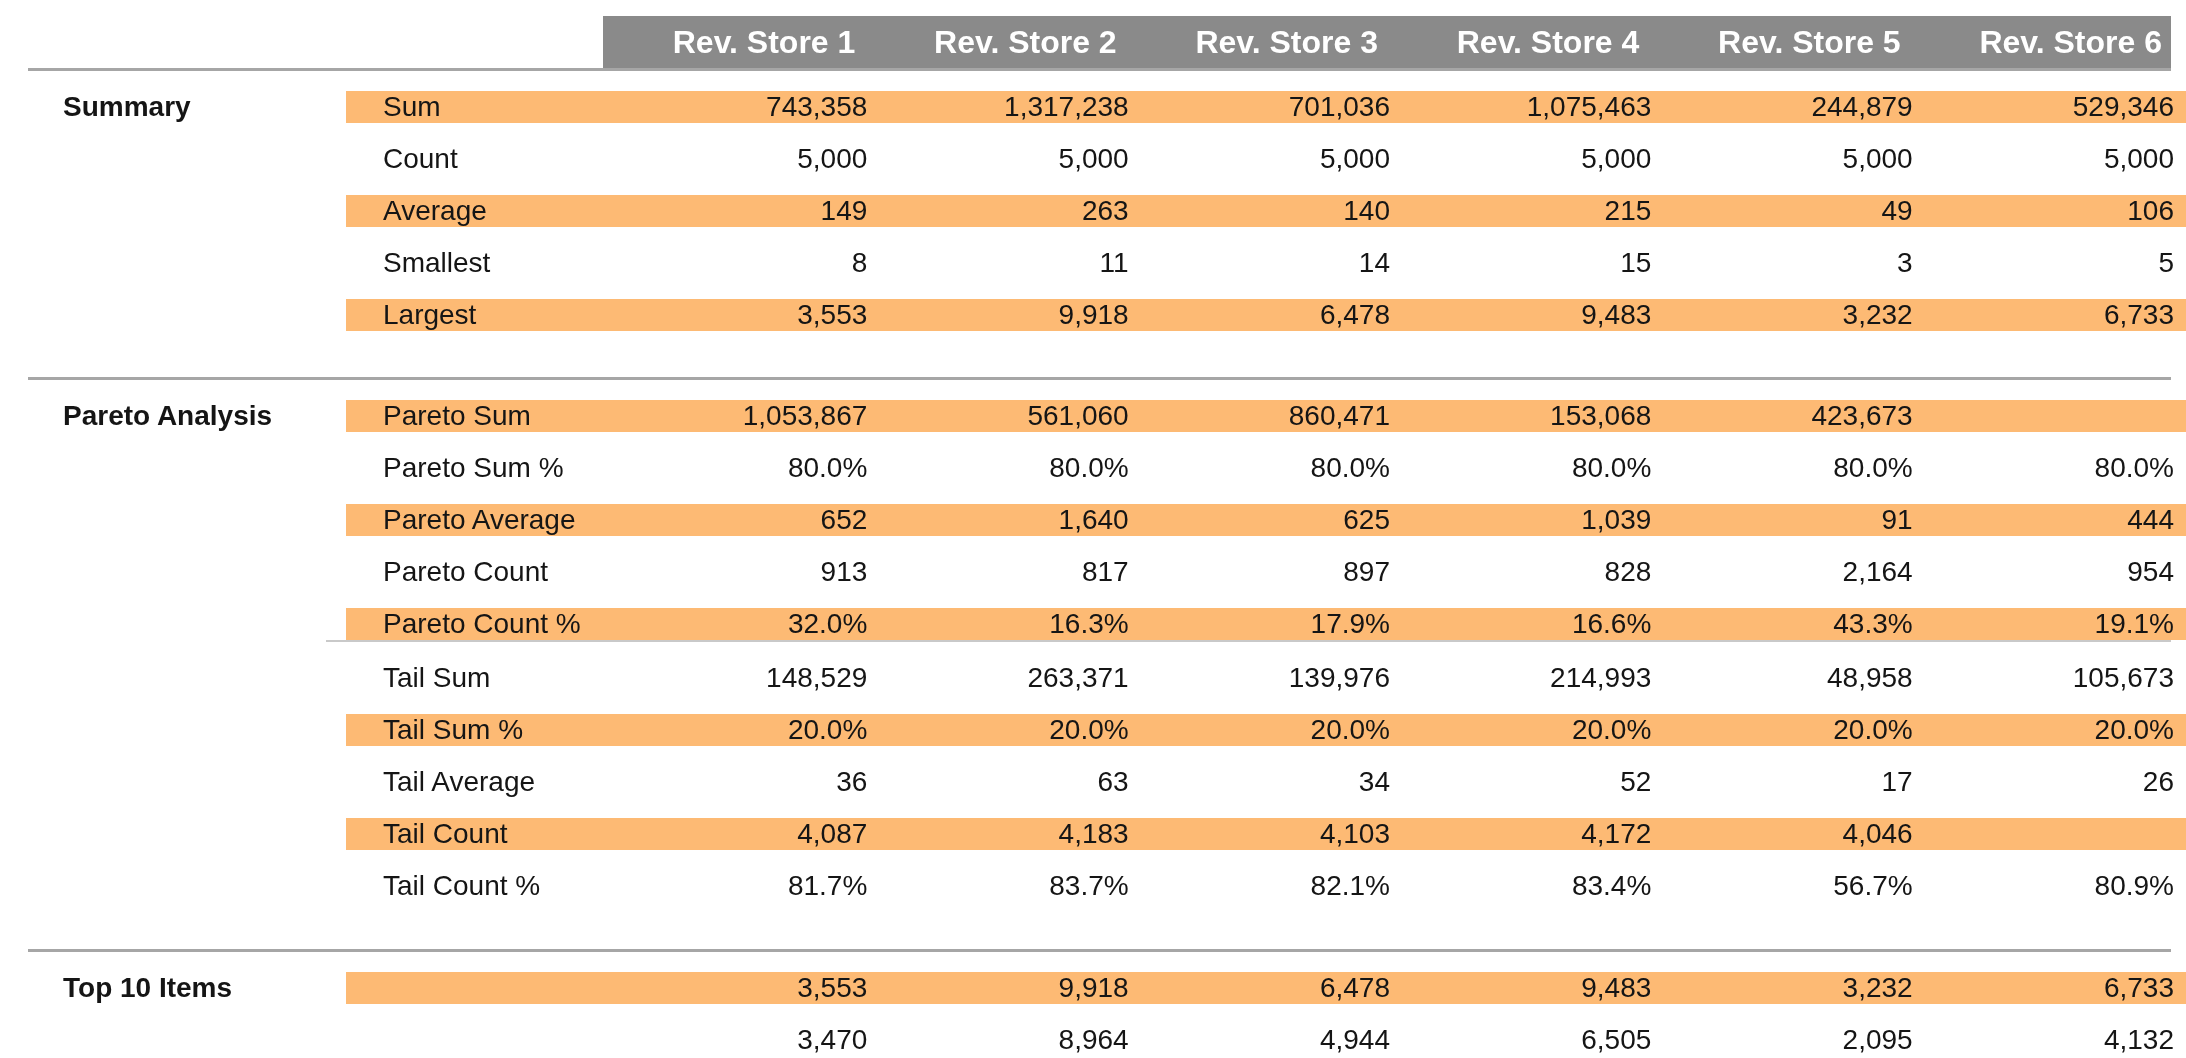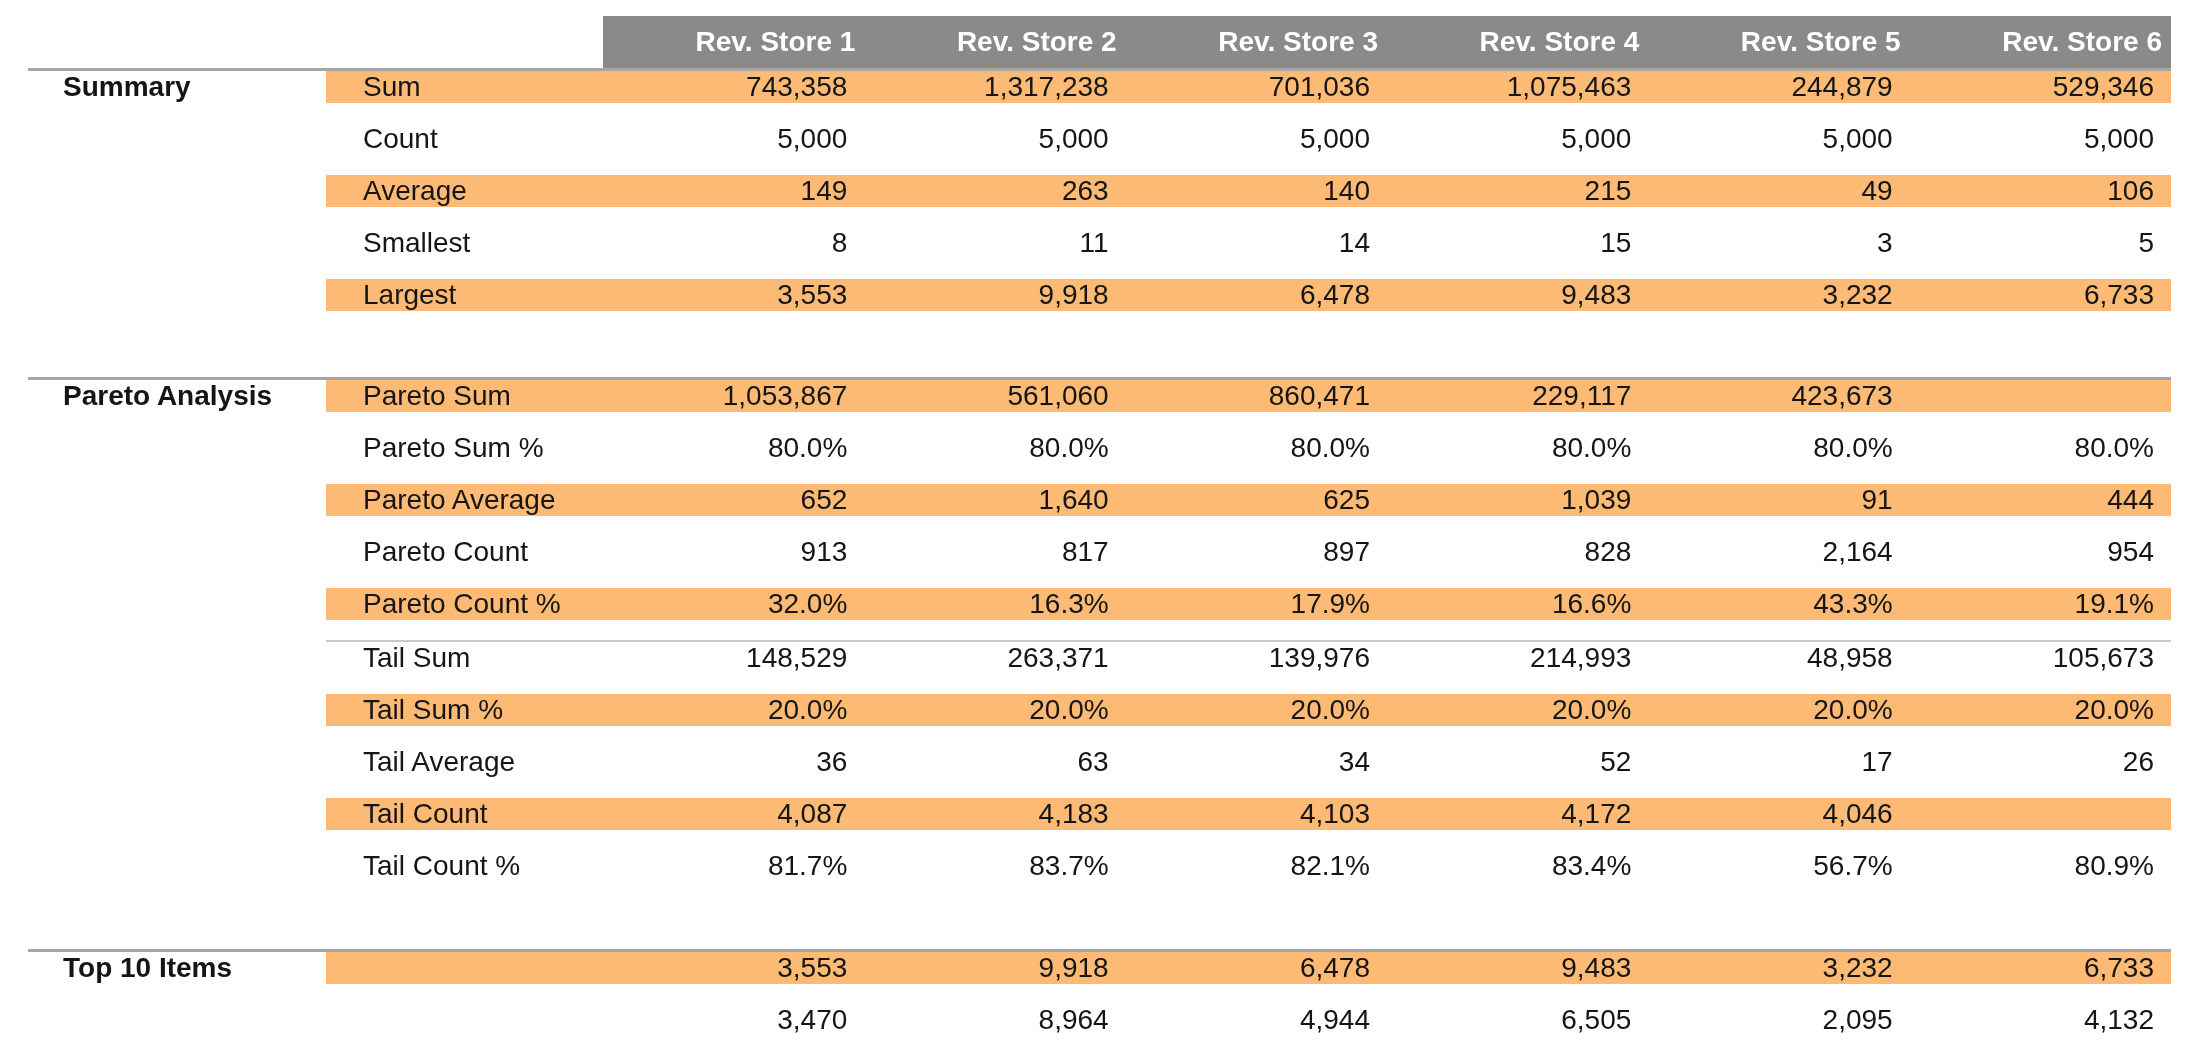--- a/index.html
+++ b/index.html
@@ -6,21 +6,21 @@
   #screen{
     position:relative;
     width:2186px;height:1058px;
     overflow:hidden;
     background:#ffffff;
     font-family:"Liberation Sans", sans-serif;
     font-size:28px;
     color:#151515;
   }
   .top-spacer{height:16px;}
-  .row{display:flex;height:52px;align-items:flex-start;}
+  .row{display:flex;height:52px;align-items:flex-end;gap:20px;}
   .sec-cell{
     width:326px;flex:0 0 326px;
     padding-left:63px;box-sizing:border-box;
     display:flex;align-items:center;
     font-weight:bold;font-size:28px;
     background:#ffffff;white-space:nowrap;
   }
   .band{
     width:1845px;flex:0 0 1845px;
     display:flex;align-items:stretch;
@@ -44,21 +44,21 @@
   .header-spacer{width:603px;flex:0 0 603px;background:#ffffff;}
   .header-band{
     width:1568px;flex:0 0 1568px;
     display:flex;align-items:stretch;
     background:#8a8a8a;
   }
   .header-cell{
     width:261.33px;flex:0 0 261.33px;
     box-sizing:border-box;padding-right:9px;
     display:flex;align-items:center;justify-content:flex-end;
-    color:#ffffff;font-weight:bold;font-size:28px;white-space:nowrap;
+    color:#ffffff;font-weight:bold;font-size:32px;white-space:nowrap;
   }
   .hr-thick{
     height:3px;margin-left:28px;width:2143px;
     background:#a6a6a6;
   }
   .hr-thin{
     height:2px;margin-left:326px;width:1845px;
     background:#c9c9c9;
   }
   .gap-a{height:46px;}
@@ -157,21 +157,21 @@
   </div>
 <div class="gap-a"></div>
       <div class="hr-thick"></div>
   <div class="row">
     <div class="sec-cell">Pareto Analysis</div>
     <div class="band shaded">
       <div class="lbl-cell">Pareto Sum</div>
           <div class="val-cell">1,053,867</div>
           <div class="val-cell">561,060</div>
           <div class="val-cell">860,471</div>
-          <div class="val-cell">229,117</div>
+          <div class="val-cell">153,068</div>
           <div class="val-cell">423,673</div>
         </div>
     <div class="right-margin"></div>
   </div>
 
   <div class="row">
     <div class="sec-cell"></div>
     <div class="band">
       <div class="lbl-cell">Pareto Sum %</div>
     <div class="val-cell">80.0%</div>

